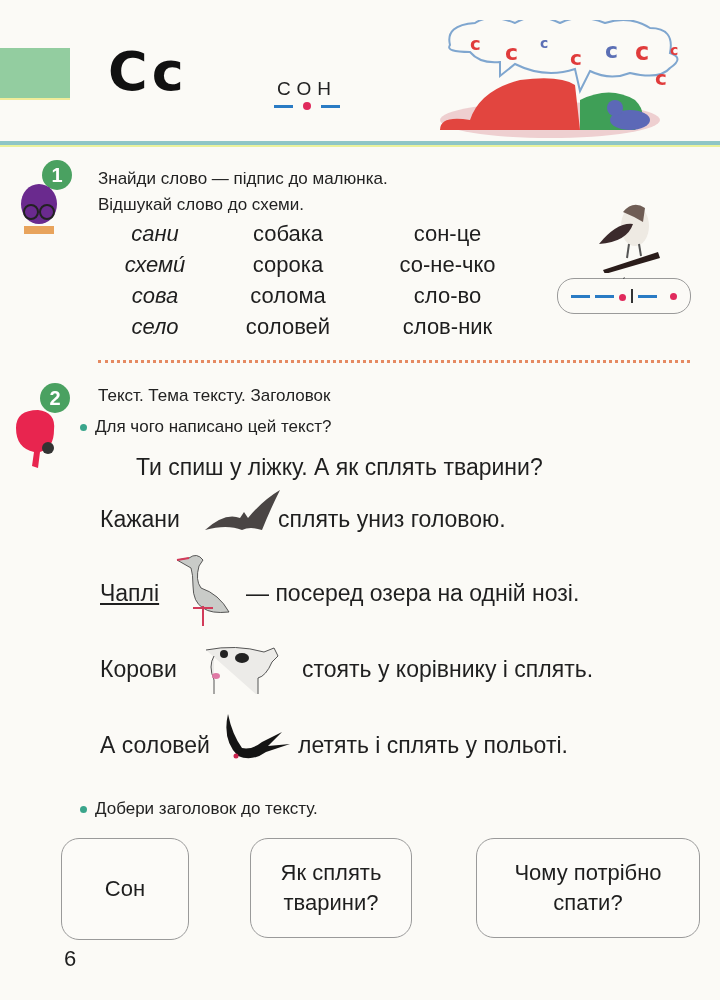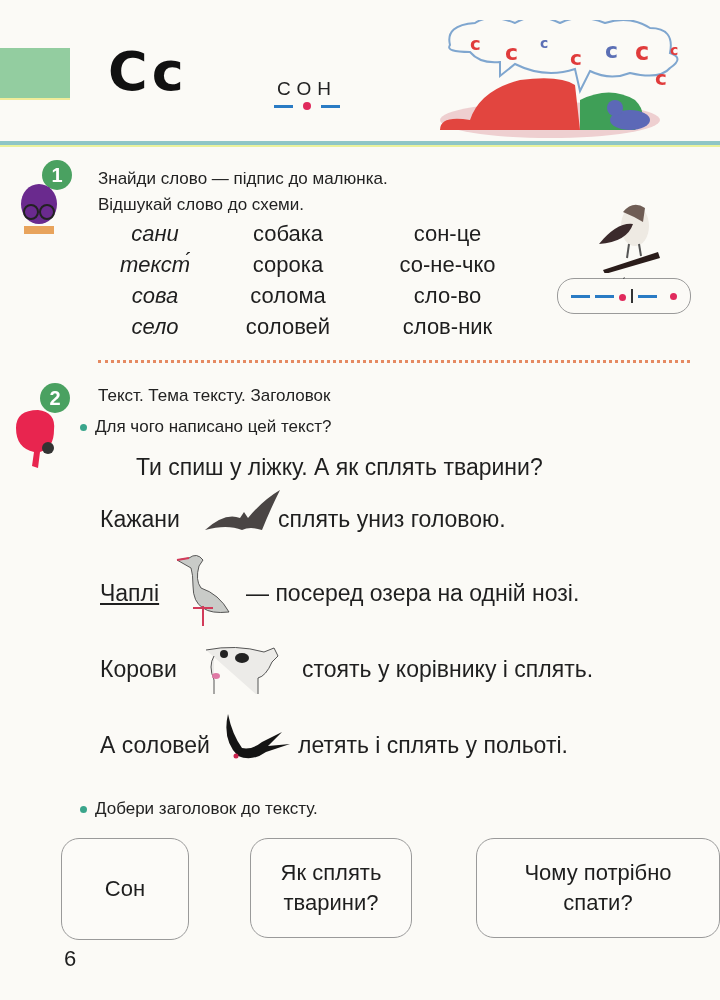--- a/index.html
+++ b/index.html
@@ -67,21 +67,21 @@
   <circle cx="29" cy="32" r="7" fill="none" stroke="#222" stroke-width="2"></circle>
   <rect x="6" y="46" width="30" height="8" fill="#e8a35c"></rect>
 </svg>
 <div class="abs instr" style="left:98px;top:158px;margin-top:8px;">
   <div>Знайди слово — підпис до малюнка.</div>
   <div>Відшукай слово до схеми.</div>
 </div>
 
 <div class="abs words" style="left:100px;top:218px;width:110px;font-style:italic;">
   <div>сани</div>
-  <div>текст́</div>
+  <div>схеми́</div>
   <div>сова</div>
   <div>село</div>
 </div>
 <div class="abs words" style="left:228px;top:218px;width:120px;">
   <div>собака</div>
   <div>сорока</div>
   <div>солома</div>
   <div>соловей</div>
 </div>
 <div class="abs words" style="left:380px;top:218px;width:135px;">
@@ -159,17 +159,17 @@
 <div class="abs instr" style="left:80px;top:796px;">
   <span class="bullet"></span><span>Добери заголовок до тексту.</span>
 </div>
 
 <div class="abs choice" style="left:61px;top:838px;width:126px;height:100px;">
     <span>Сон</span>
   </div>
 <div class="abs choice" style="left:250px;top:838px;width:162px;height:100px;padding:0 14px;box-sizing:border-box;">
     <span>Як сплять тварини?</span>
   </div>
-<div class="abs choice" style="left:476px;top:838px;width:244px;height:100px;padding:0 30px;box-sizing:border-box;">
+<div class="abs choice" style="left:476px;top:838px;width:224px;height:100px;padding:0 30px;box-sizing:border-box;">
     <span>Чому потрібно спати?</span>
   </div>
 
 <div class="abs pagenum">6</div>
 
 </body></html>

